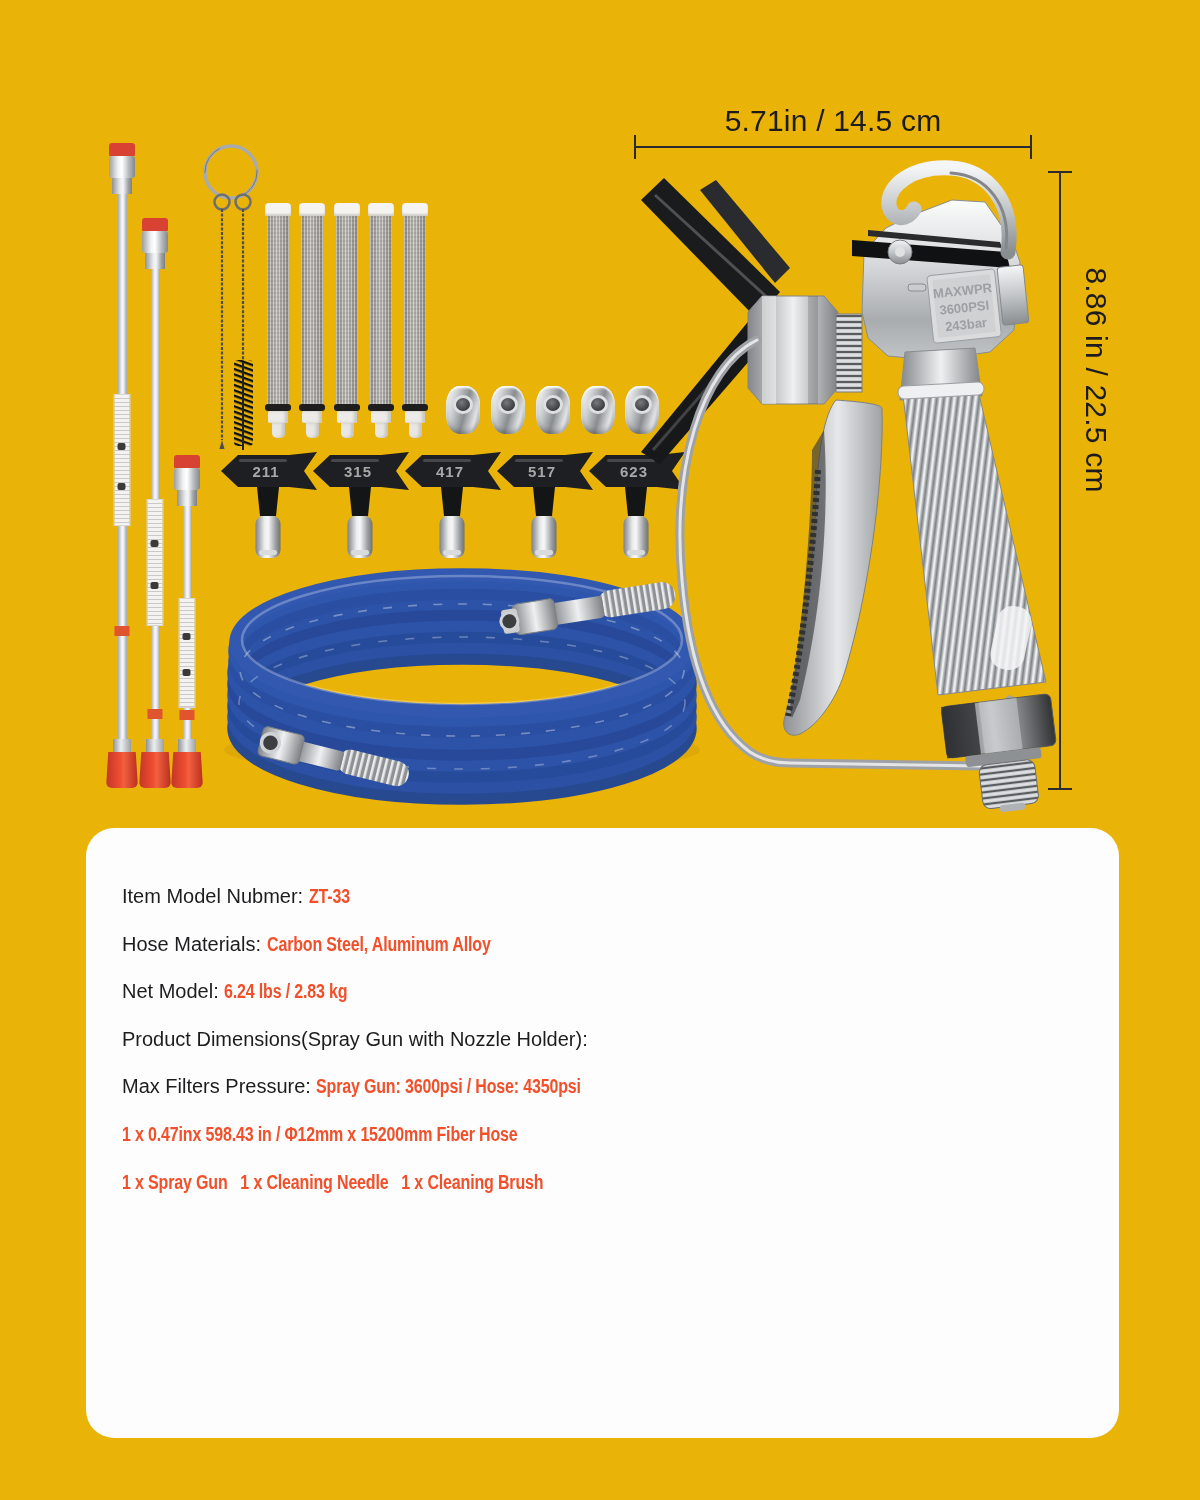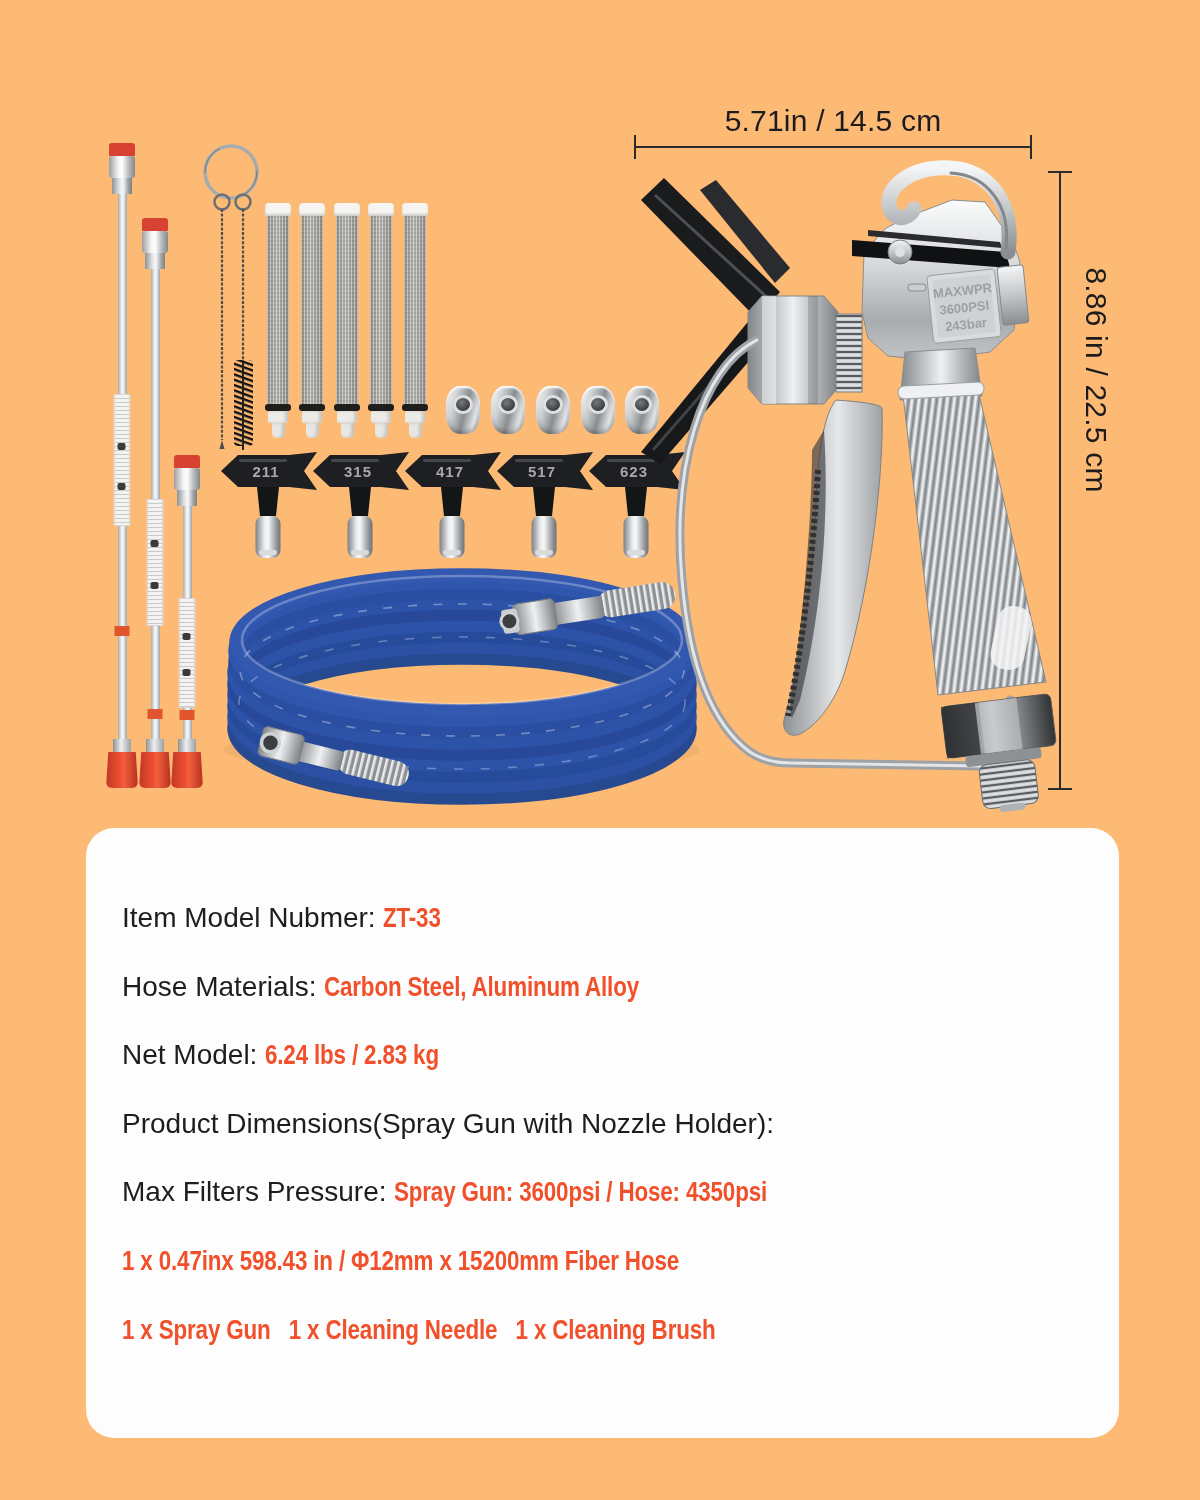--- a/index.html
+++ b/index.html
@@ -1,18 +1,18 @@
 <!DOCTYPE html>
 <html><head>
 <meta charset="utf-8">
 <style>
   html,body{margin:0;padding:0;background:#e9e9ea;}
   #stage{
     position:relative;width:1200px;height:1500px;margin:0 auto;
-    background:#fdba74;overflow:hidden;
+    background:#eab308;overflow:hidden;
     font-family:"Liberation Sans",sans-serif;color:#1d1d1f;
   }
   .abs{position:absolute;}
 
   
   .dim-label{font-size:30px;color:#1c1c1e;letter-spacing:.2px;white-space:nowrap;}
   #dim-w-label{left:833px;top:104px;transform:translateX(-50%);}
   #dim-w-line{left:635px;top:146px;width:396px;height:2px;background:#2b2b2b;}
   .tick-v{width:2px;height:24px;background:#2b2b2b;}
   .tick-h{width:24px;height:2px;background:#2b2b2b;}
@@ -55,21 +55,21 @@
   .sring{width:34px;height:48px;border-radius:40%;
     background:linear-gradient(105deg,#fafafa 5%,#c9ccce 30%,#8a8d90 55%,#e2e4e6 80%,#a9acaf);
     box-shadow:inset 0 2px 2px #ffffff, inset 0 -3px 4px rgba(0,0,0,.25);}
   .sring .hole{position:absolute;left:50%;top:9px;transform:translateX(-50%);
     width:14px;height:13px;border-radius:50%;background:radial-gradient(circle at 40% 35%,#77797c,#3b3d3f 70%);
     border:3px solid #dddfe1;}
 
   
   #panel{left:86px;top:828px;width:1033px;height:610px;background:#fdfdfe;border-radius:28px;}
   #panel-inner{position:absolute;left:36px;top:45px;right:30px;}
-  .spec-row{line-height:47.6px;font-size:28px;white-space:nowrap;margin-top:21px;}
+  .spec-row{line-height:47.6px;font-size:20px;white-space:nowrap;}
   .spec-label{white-space:pre;color:#1d1d1f;}
   .spec-value{display:inline-block;transform:scaleX(.8);transform-origin:0 50%;
     white-space:pre;font-weight:700;color:#f1502a;letter-spacing:-.2px;}
 </style>
 </head>
 <body>
 
 <div id="stage">
 
   <svg class="abs" width="0" height="0" aria-hidden="true">

